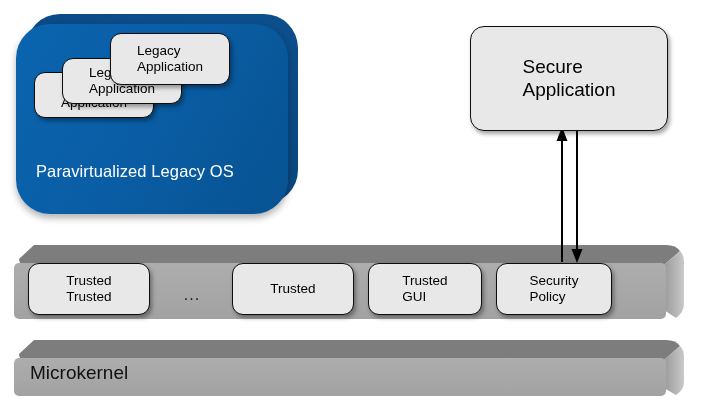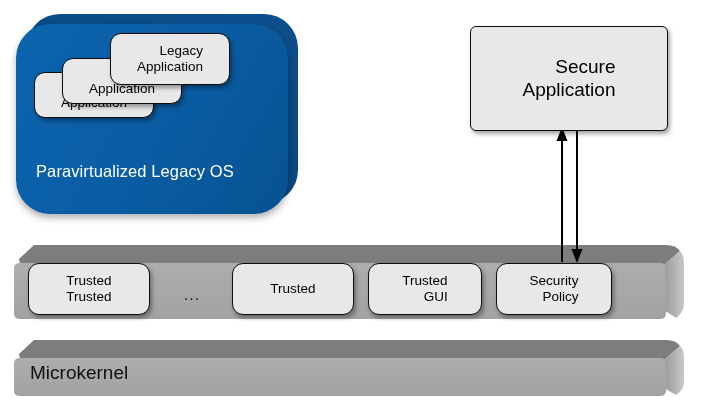--- a/index.html
+++ b/index.html
@@ -54,38 +54,38 @@
   
   .appbox {
     position: absolute;
     background: #e8e8e8;
     border: 1.6px solid #0d0d0d;
     border-radius: 11px;
     box-sizing: border-box;
     display: flex;
     align-items: center;
     justify-content: center;
-    text-align: right;
+    text-align: left;
     color: #000000;
     line-height: 1.16;
     box-shadow: 2px 3px 4px rgba(0,0,0,0.36);
   }
   .appbox .txt { display: block; }
 
   
   .legacy1 { left: 34px;  top: 72px;  width: 120px; height: 46px; font-size: 13.5px; z-index: 3; }
   .legacy2 { left: 62px;  top: 58px;  width: 120px; height: 46px; font-size: 13.5px; z-index: 4; }
   .legacy3 { left: 110px; top: 33px;  width: 120px; height: 52px; font-size: 13.5px; z-index: 5; }
 
   
   .secure-app {
     position: absolute;
     left: 470px; top: 26px;
     width: 198px; height: 105px;
-    border-radius: 6px;
+    border-radius: 14px;
     font-size: 19px;
     z-index: 6;
   }
 
   
   .arrows { position: absolute; left: 540px; top: 120px; width: 70px; height: 150px; z-index: 2; }
 
   
   .slab { position: absolute; }
 

